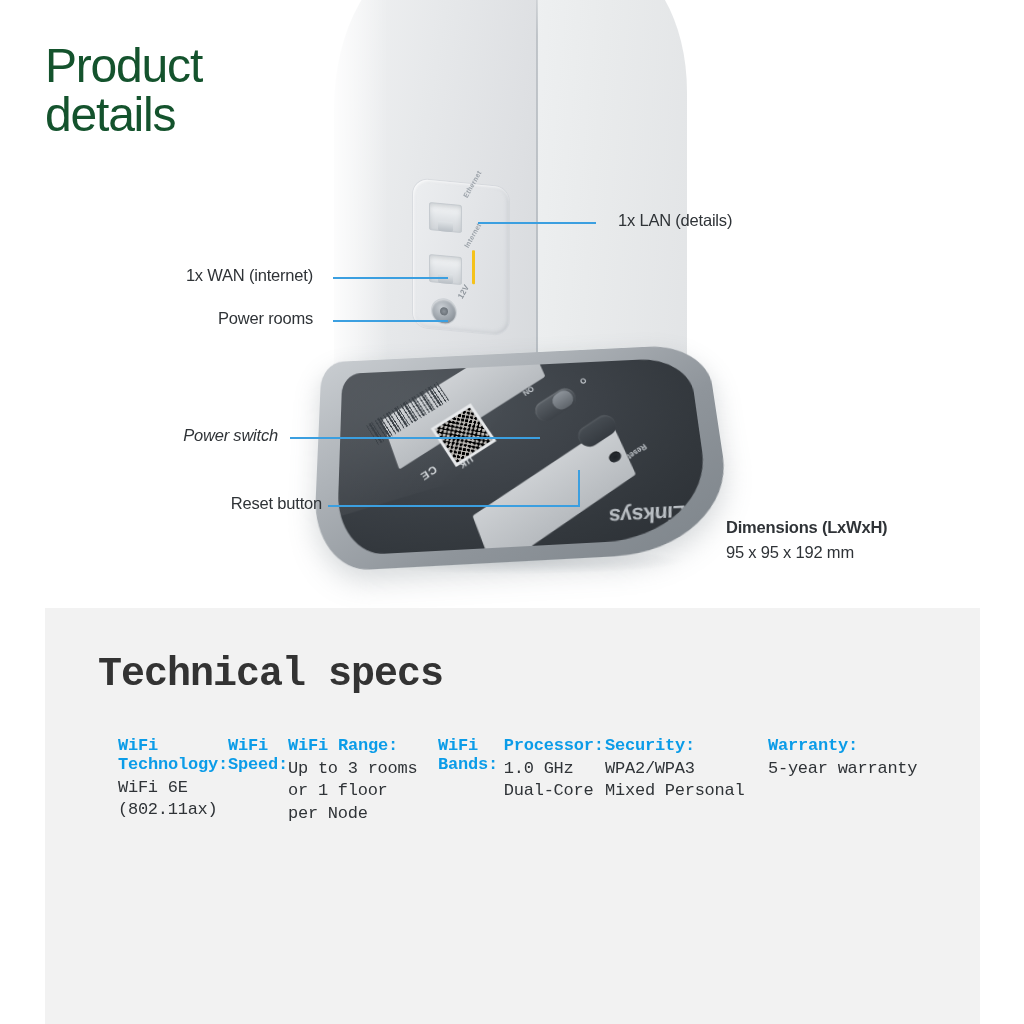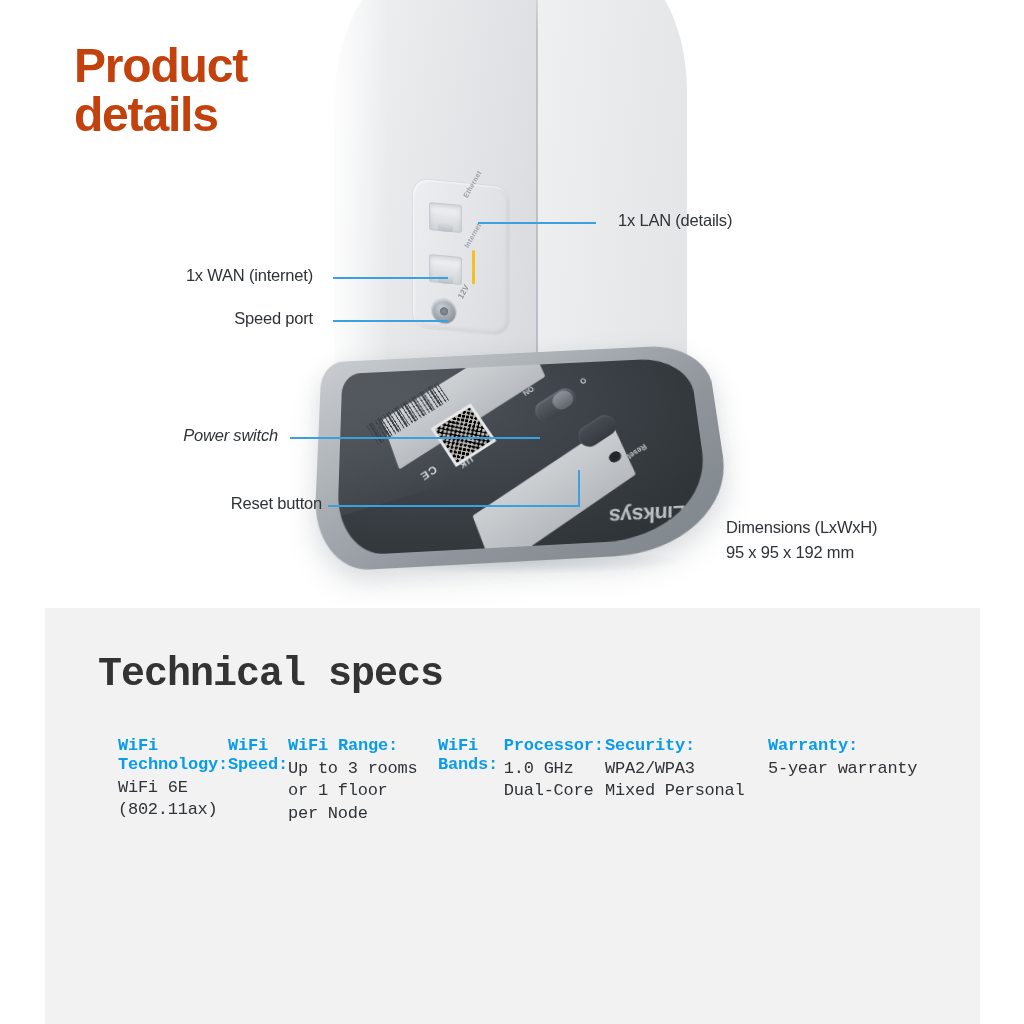--- a/index.html
+++ b/index.html
@@ -6,24 +6,23 @@
   body{
     width:1024px;height:1024px;position:relative;overflow:hidden;
     background:#ffffff;
     font-family:"Liberation Sans","DejaVu Sans",sans-serif;
     -webkit-font-smoothing:antialiased;
   }
 
   
   #page-title{
     position:absolute;left:45px;top:42px;width:360px;
-    font-size:48px;line-height:1.02;font-weight:bold;
-    color:#c2410c;letter-spacing:-1.2px;z-index:40;
+    font-size:48px;line-height:1.02;font-weight:normal;
+    color:#14532d;letter-spacing:-1.2px;z-index:40;
     white-space:pre-line;
-    margin-left:29px;
   }
 
   
   #product-figure{
     position:absolute;left:0;top:0;width:1024px;height:608px;
     overflow:hidden;z-index:5;
   }
 
   
   .router-body{
@@ -199,21 +198,21 @@
 
   .co-lan   .ctext{left:140px;top:-11px;}
   .co-wan   .ctext{right:0;top:-11px;}
   .co-power .ctext{right:0;top:-11px;}
   .co-switch .ctext{right:0;top:-11px;font-style:italic;}
   .co-reset .ctext{right:0;top:-11px;}
 
   
   #dimensions{position:absolute;left:726px;top:518px;z-index:35;}
   #dimensions .dim-title{
-    font-size:16.5px;font-weight:normal;color:#2f3337;letter-spacing:-.2px;
+    font-size:16.5px;font-weight:bold;color:#2f3337;letter-spacing:-.2px;
   }
   #dimensions .dim-value{
     font-size:16.5px;color:#2f3337;margin-top:6px;letter-spacing:-.2px;
   }
 
   
   #specs-panel{
     position:absolute;left:45px;top:608px;width:935px;height:416px;
     background:#f2f2f2;z-index:10;font-family:Liberation Mono, monospace;
   }
@@ -296,21 +295,21 @@
   <div class="ctext">1x LAN (details)</div>
 </div>
 
 <div class="callout co-wan" style="left:150px;top:277px;width:288px;">
   <div class="lead lead-h" style="right:-10px;top:0;width:115px;"></div>
   <div class="ctext" style="right:125px;">1x WAN (internet)</div>
 </div>
 
 <div class="callout co-power" style="left:150px;top:320px;width:288px;">
   <div class="lead lead-h" style="right:-10px;top:0;width:115px;"></div>
-  <div class="ctext" style="right:125px;">Speed port</div>
+  <div class="ctext" style="right:125px;">Power rooms</div>
 </div>
 
 <div class="callout co-switch" style="left:160px;top:437px;width:380px;">
   <div class="lead lead-h" style="right:0;top:0;width:250px;"></div>
   <div class="ctext" style="right:262px;">Power switch</div>
 </div>
 
 <div class="callout co-reset" style="left:160px;top:470px;width:420px;">
   <div class="lead lead-v" style="left:418px;top:0;height:37px;"></div>
   <div class="lead lead-h" style="left:168px;top:35px;width:252px;"></div>

